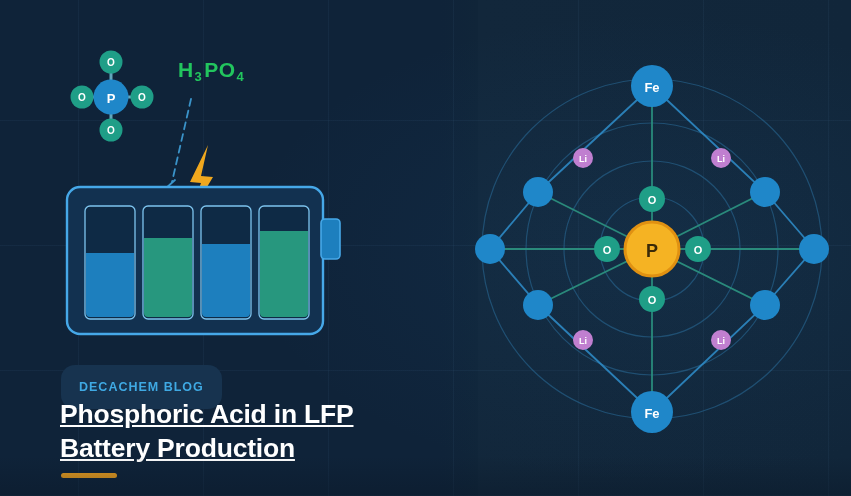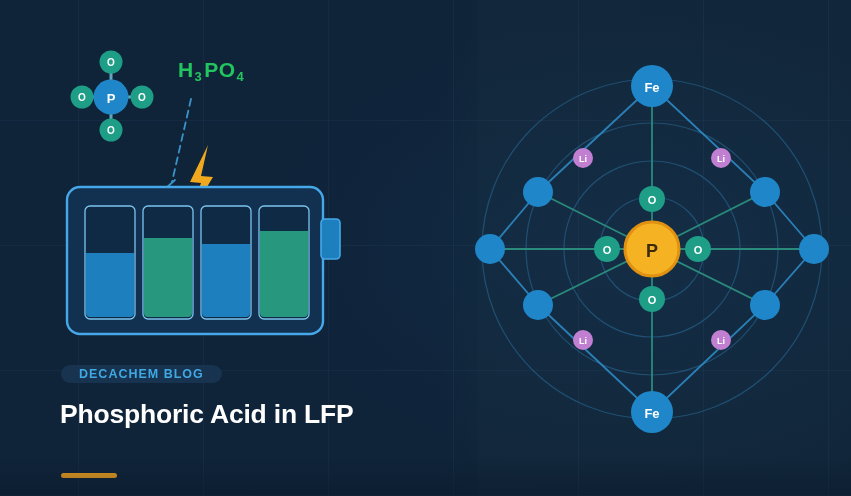--- a/index.html
+++ b/index.html
@@ -57,37 +57,38 @@
   }
   .formula sub{
     font-size:13px;font-weight:700;
     vertical-align:baseline;
     position:relative;top:4px;
     padding:0 2px 0 1px;
   }
 
   .badge{
     position:absolute;left:61px;top:365px;
-    height:18px;
+    height:44px;
     display:flex;align-items:center;
     padding:0 18px;
     border-radius:14px;
     background:#17334f;
     color:#3fa9e3;
     font-size:12.5px;font-weight:700;
     letter-spacing:1.0px;
   }
   .headline{
     position:absolute;left:60px;top:397px;
     width:420px;
     color:#ffffff;
     font-size:26.5px;
     font-weight:700;
     line-height:34px;
     letter-spacing:-0.2px;
+    text-decoration:underline;
   }
   .headline .l2{display:block;}
   .accent-rule{
     position:absolute;left:61px;top:473px;
     width:56px;height:5px;border-radius:3px;
     background:#f0a11e;
   }
 
   
   text{font-family:"Liberation Sans", sans-serif;}
@@ -261,18 +262,19 @@
       <path d="M260 231 h48 v82 a4 4 0 0 1 -4 4 h-40 a4 4 0 0 1 -4 -4 Z" fill="#27977e"></path>
     </g>
   </svg>
 
   <div class="badge">
     <span>DECACHEM BLOG</span>
   </div>
 
   <div class="headline">
     <span class="l1">Phosphoric Acid in LFP</span>
+    <span class="l2">Battery Production</span>
   </div>
 
   <div class="accent-rule"></div>
 
   <div class="bottom-fade"></div>
 </div>
 
 </body></html>

